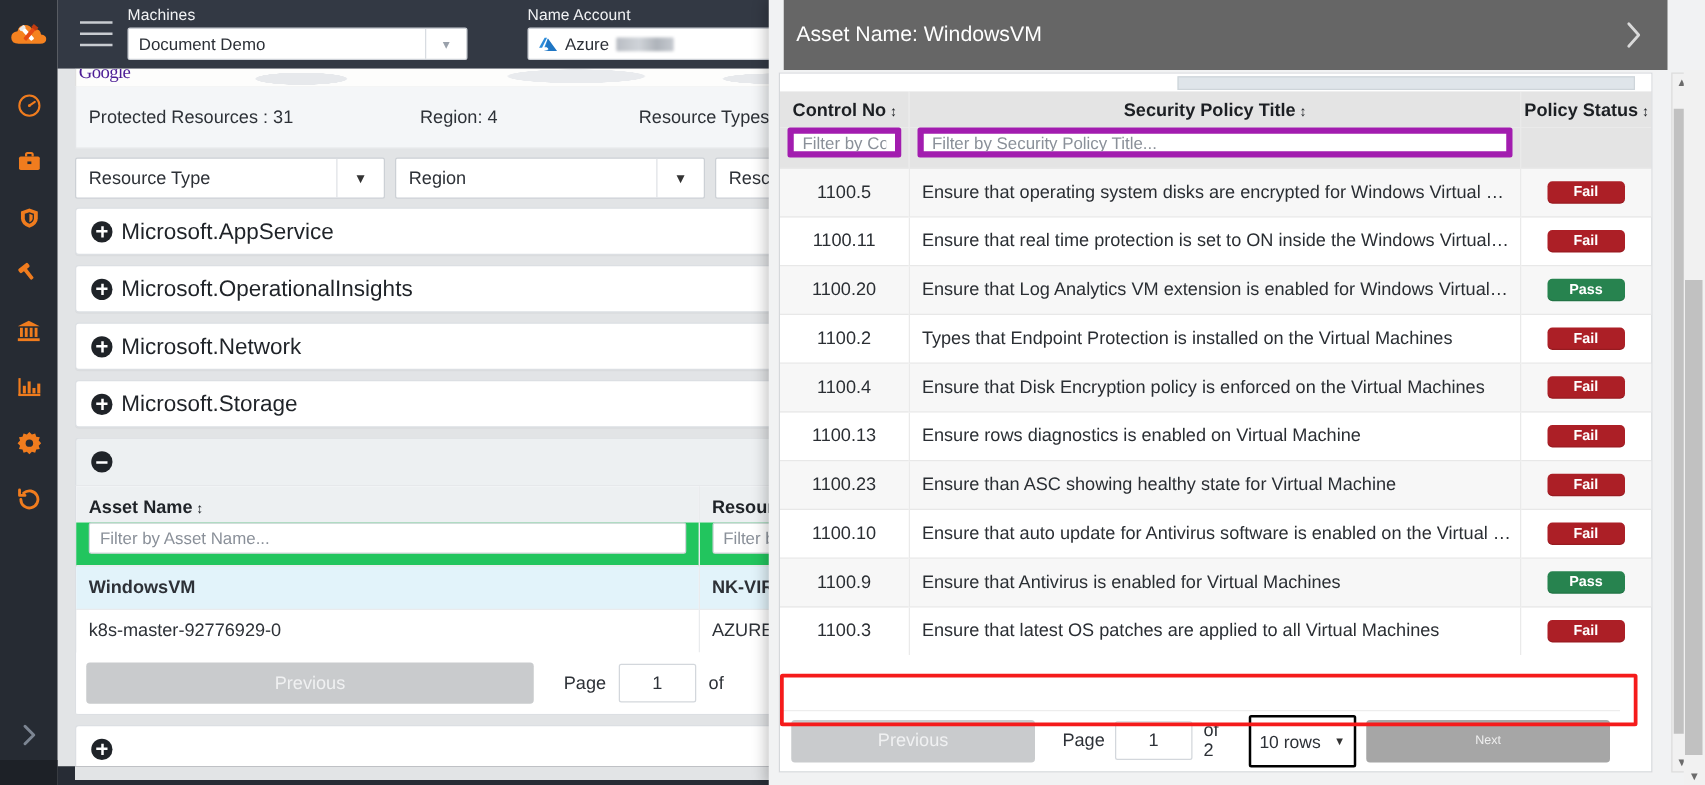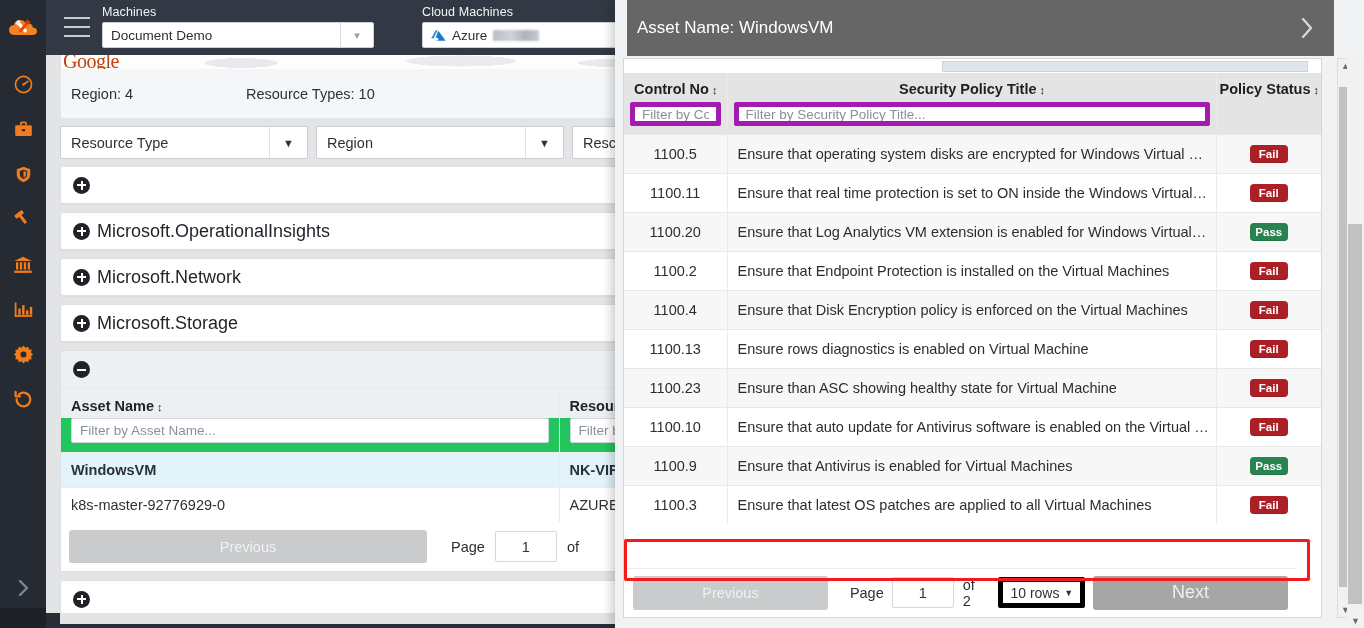--- a/index.html
+++ b/index.html
@@ -71,21 +71,21 @@
     position: relative; height: 14px; background: #f4f3f1; overflow:hidden;
     border-left: 1px solid #e0e0e0; border-right: 1px solid #e0e0e0;
   }
   .map-ghost { position:absolute; left: 0; top:-6px; width:100%; height: 26px;
      background:
        radial-gradient(ellipse 60px 8px at 180px 14px, #e7e9ec 60%, transparent 62%),
        radial-gradient(ellipse 90px 9px at 400px 12px, #e9ebee 60%, transparent 62%),
        radial-gradient(ellipse 70px 7px at 560px 14px, #e7e9ec 60%, transparent 62%),
        #fdfdfc;
   }
-  .google-wm { position:absolute; left: 2px; top: -5px; font-size: 20px; color:#c2410c; font-family:"Liberation Serif", serif; letter-spacing:-0.5px;}
+  .google-wm { position:absolute; left: 2px; top: -5px; font-size: 15px; color:#4c1d95; font-family:"Liberation Serif", serif; letter-spacing:-0.5px;}
   .mapdata { position: absolute; right: 4px; top: 0px; font-size: 10px; color: #5e6569; }
 
   .statbar {
     background: #f4f6f8; border: 1px solid #e3e5e8; border-top: none;
     height: 50px; display: flex; align-items: center; gap: 0;
     padding-left: 10px; font-size: 14.5px; color: #2d3137;
   }
   .statbar span { display:inline-block; }
   .stat1 { width: 265px; }
   .stat2 { width: 175px; }
@@ -189,21 +189,21 @@
   .ptbl .pfilter input::placeholder { color: #8a9099; }
   .ptbl td.pc {
     font-size: 14.5px; color: #2a2e33; padding: 10px 6px; border-top: 1px solid #e8e8e8;
   }
   .ptbl td.num { text-align: center; width: 103px; }
   .ptbl td.ttl { padding-left: 10px; white-space: nowrap; overflow: hidden; text-overflow: ellipsis; }
   .ptbl td.st { width: 105px; text-align: center; }
   .ptbl tr.alt td.pc { background: #f7f7f7; }
   .colsep { border-left: 1px solid #eaeaea; }
   .badge {
-    display: inline-block; width: 38px; padding: 3px 0; border-radius: 4px;
+    display: inline-block; width: 62px; padding: 3px 0; border-radius: 4px;
     color: #fff; font-size: 11.5px; font-weight: 700; text-align: center;
     box-shadow: inset 0 -1px 0 rgba(0,0,0,.12);
   }
   .badge.fail { background: #ac1f26; }
   .badge.pass { background: #27834f; }
   .hl-row td.pc { background: #f7f7f7 !important; }
   .hl-box {
     position: absolute; left: 0px; top: 480px; width: 686px; height: 42px;
     border: 3px solid #f51b1b; border-radius: 2px; pointer-events: none; z-index: 6;
   }
@@ -212,29 +212,29 @@
     position: absolute; left: 1px; bottom: 1px; width: 671px; height: 48px;
     background: #fff; display: flex; align-items: center; padding: 0 8px;
     border-top: 1px solid #ededed;
   }
   .ppager .btn-prev2 {
     background: #c9cbcd; color: #f0f1f2; border: none; border-radius: 3px;
     height: 34px; width: 199px; font-size: 14.5px; font-family:"Liberation Sans",sans-serif;
   }
   .ppager .btn-next {
     background: #a6a6a6; color: #efefef; border: none; border-radius: 3px;
-    height: 34px; width: 199px; font-size: 18px; margin-left: 8px;
+    height: 34px; width: 199px; font-size: 10px; margin-left: 8px;
     font-family:"Liberation Sans",sans-serif;
   }
   .ppager .lbl2 { font-size: 14.5px; color:#2d3137; margin: 0 8px 0 22px; }
   .ppager .pg2 { width: 62px; height: 31px; border:1px solid #d3d7dc; border-radius:2px;
      text-align:center; font-size:14.5px; color:#2d3137; font-family:"Liberation Sans",sans-serif;}
   .ppager .of2 { font-size: 14.5px; color:#2d3137; margin: 0 12px 0 9px; }
   .rows-sel {
-    width: 88px; height: 31px; border: 5px solid #000000; border-radius: 2px;
+    width: 88px; height: 42px; border: 2px solid #000000; border-radius: 2px;
     background: #fff; display: flex; align-items: center; justify-content: space-between;
     padding: 0 7px; font-size: 14px; color: #2d3137;
   }
   .rows-sel .cc { font-size: 9px; color: #333; }
 
   
   .sb {
     position: absolute; background: #f1f1f1; border: 1px solid #dcdcdc;
     display: flex; flex-direction: column; align-items: center; justify-content: space-between;
   }
@@ -345,21 +345,21 @@
 
     <div class="field-group" style="left:56px; width:272px;">
       <div class="field-label">Machines</div>
       <div class="select-box">
         <div class="select-val">Document Demo</div>
         <div class="select-caret">▾</div>
       </div>
     </div>
 
     <div class="field-group" style="left:376px; width:258px;">
-      <div class="field-label">Cloud Machines</div>
+      <div class="field-label">Name Account</div>
       <div class="select-box">
         <div class="select-val">
           <svg class="azure-logo" viewBox="0 0 24 20">
               <path d="M10.6 1.4 L4.2 14.2 L0.4 14.2 L7.5 1.4z" fill="#2c8bd9"></path>
               <path d="M11.6 2.6 L16.4 16.2 L6.2 18.4 L11 17.6 L13.4 13.6 L7.2 13.6z" fill="#2c8bd9"></path>
               <path d="M11.8 2.4 L23.4 18.4 L6.2 18.4 L13.6 17 L9.2 12.4 z" fill="#1f76c4"></path>
             </svg>
           <span>Azure</span>
           <span class="redacted"></span>
         </div>
@@ -371,20 +371,21 @@
   <div class="page">
     <div class="page-inner">
 
       <div class="mapstrip">
         <div class="map-ghost"></div>
         <div class="google-wm">Google</div>
         <div class="mapdata">Map data ©2020</div>
       </div>
 
       <div class="statbar">
+        <span class="stat1">Protected Resources : 31</span>
         <span class="stat2">Region: 4</span>
         <span>Resource Types: 10</span>
       </div>
 
       <div class="filterbar">
         <div class="filter-sel">
           <div class="lbl">Resource Type</div>
           <div class="car">▼</div>
         </div>
         <div class="filter-sel">
@@ -394,20 +395,21 @@
         <div class="filter-sel">
           <div class="lbl">Resc</div>
         </div>
       </div>
 
       <div class="acc">
         <div class="acc-row">
           <span class="pm plus">
               <i></i>
             </span>
+          <span>Microsoft.AppService</span>
         </div>
         <div class="acc-row">
           <span class="pm plus">
               <i></i>
             </span>
           <span>Microsoft.OperationalInsights</span>
         </div>
         <div class="acc-row">
           <span class="pm plus">
               <i></i>
@@ -536,21 +538,21 @@
             <td class="pc ttl colsep">Ensure that real time protection is set to ON inside the Windows Virtual M...</td>
             <td class="pc st colsep"><span class="badge fail">Fail</span></td>
           </tr>
           <tr class="alt">
             <td class="pc num">1100.20</td>
             <td class="pc ttl colsep">Ensure that Log Analytics VM extension is enabled for Windows Virtual Ma...</td>
             <td class="pc st colsep"><span class="badge pass">Pass</span></td>
           </tr>
           <tr>
             <td class="pc num">1100.2</td>
-            <td class="pc ttl colsep">Ensure that Endpoint Protection is installed on the Virtual Machines</td>
+            <td class="pc ttl colsep">Types that Endpoint Protection is installed on the Virtual Machines</td>
             <td class="pc st colsep"><span class="badge fail">Fail</span></td>
           </tr>
           <tr class="alt">
             <td class="pc num">1100.4</td>
             <td class="pc ttl colsep">Ensure that Disk Encryption policy is enforced on the Virtual Machines</td>
             <td class="pc st colsep"><span class="badge fail">Fail</span></td>
           </tr>
           <tr>
             <td class="pc num">1100.13</td>
             <td class="pc ttl colsep">Ensure rows diagnostics is enabled on Virtual Machine</td>

